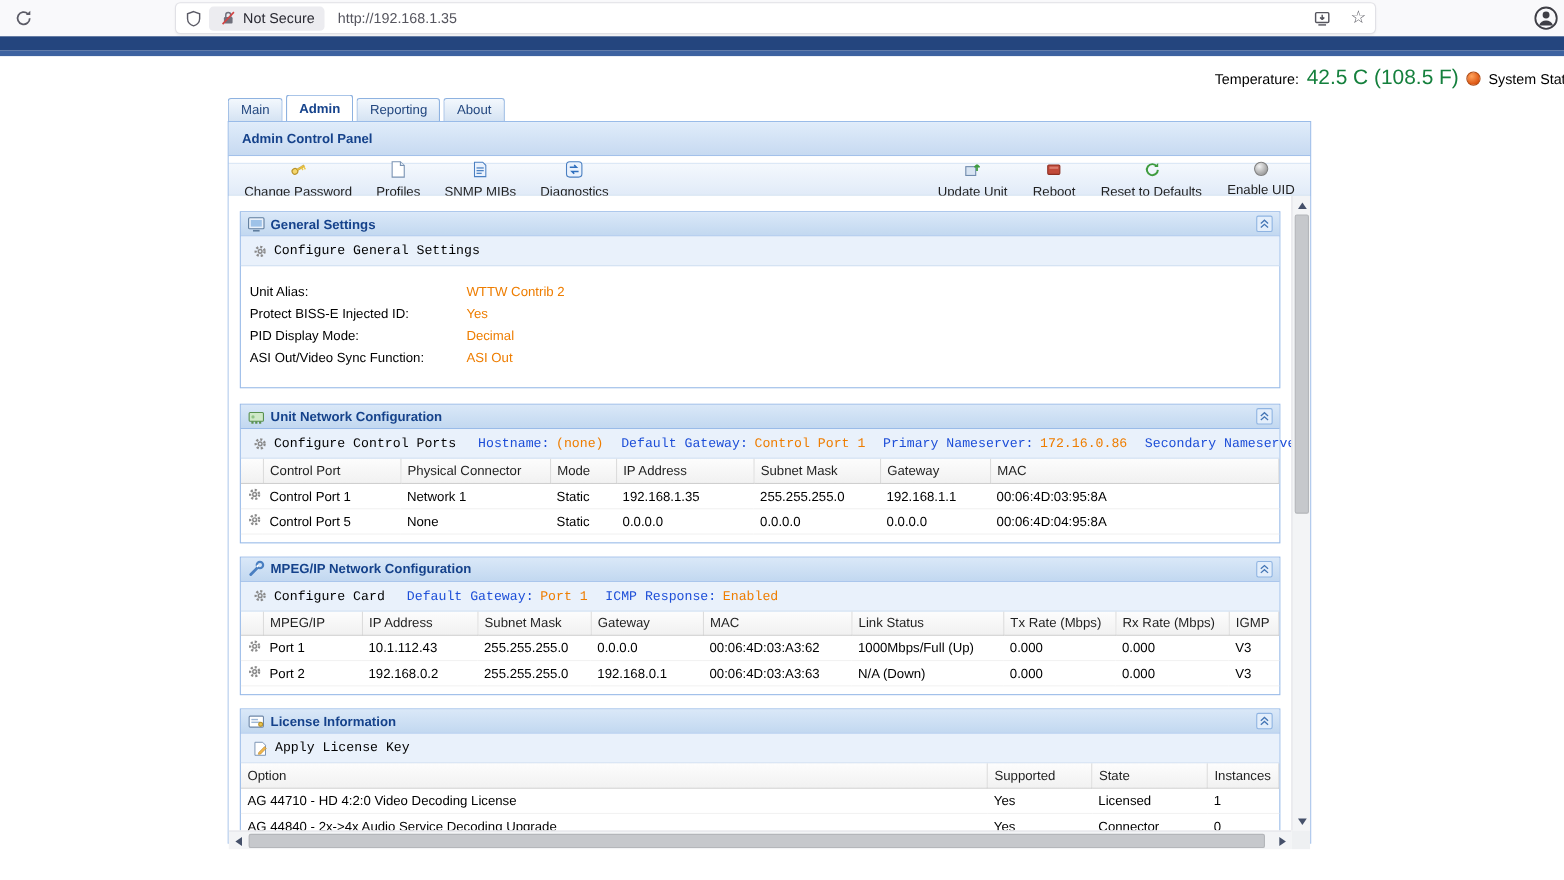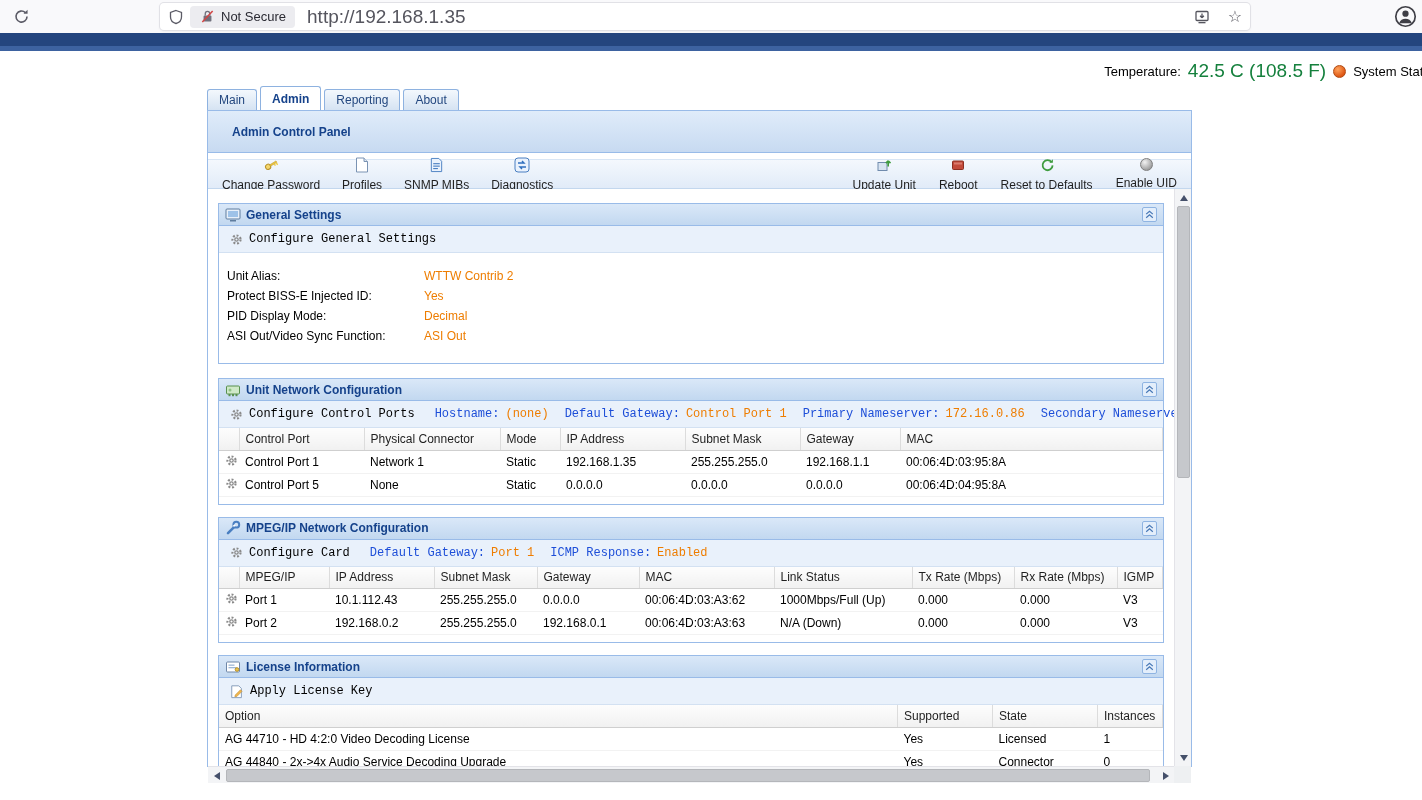--- a/index.html
+++ b/index.html
@@ -6,42 +6,42 @@
   html,body { width:1422px; height:800px; overflow:hidden; }
   body { background:#fff; font-family:"Liberation Sans",sans-serif; font-size:12px; color:#111; }
   .screen { position:relative; width:1422px; height:800px; overflow:hidden; background:#fff; }
 
   
   .browser-bar { position:absolute; left:0; top:0; width:1422px; height:33px; background:#f9f9fb; display:flex; align-items:center; }
   .reload-btn { margin-left:10px; width:22px; height:22px; display:flex; align-items:center; justify-content:center; cursor:pointer; }
   .url-bar { position:absolute; left:160px; top:3px; width:1090px; height:27px; background:#fff; border-radius:4px; box-shadow:0 0 0 1px #e1e1e6, 0 1px 3px rgba(0,0,0,0.08); display:flex; align-items:center; padding:0 8px; }
   .identity { display:flex; align-items:center; gap:6px; background:#ececf0; border-radius:4px; padding:3px 9px; margin-left:6px; cursor:pointer; }
   .identity-label { font-size:13px; color:#2a2a33; }
-  .url-text { margin-left:12px; font-size:19px; color:#55555e; }
+  .url-text { margin-left:12px; font-size:13px; color:#55555e; }
   .url-actions { margin-left:auto; display:flex; align-items:center; gap:18px; }
   .star { font-size:16px; color:#55555e; line-height:1; cursor:pointer; }
   .account-btn { position:absolute; right:5px; top:5px; width:23px; height:23px; cursor:pointer; }
   .navy-strip { position:absolute; left:0; top:33px; width:1422px; height:13px; background:#24457e; }
   .blue-strip2 { position:absolute; left:0; top:46px; width:1422px; height:5px; background:#3d62a0; }
 
   
   .status-line { position:absolute; top:62px; right:0; height:18px; display:flex; align-items:center; gap:7px; white-space:nowrap; }
   .temp-label { font-size:13px; color:#000; }
   .temp-value { font-size:19px; color:#15803d; }
   .led { width:13px; height:13px; border-radius:50%; background:radial-gradient(circle at 35% 30%, #ffa35c, #dd5512 72%); border:1px solid #b04a12; }
   .sysstat { font-size:13px; color:#000; margin-right:-15px; }
 
   
   .tabs { position:absolute; left:207px; top:86px; height:24px; display:flex; align-items:flex-end; gap:3px; }
   .tab { height:21px; padding:3px 11px; background:linear-gradient(#f3f8fd,#d5e3f3); border:1px solid #8eb2e0; border-bottom:none; border-radius:3px 3px 0 0; font-size:12px; color:#23477f; cursor:pointer; white-space:nowrap; }
   .tab.active { height:24px; padding-top:5px; background:#ffffff; font-weight:bold; color:#15428b; }
 
   
   .admin-panel { position:absolute; left:207px; top:110px; width:985px; height:657px; border:1px solid #99bbe8; background:#fff; }
-  .panel-header { height:42px; background:linear-gradient(#e0ecfa,#c7daf1); border-bottom:1px solid #99bbe8; display:flex; align-items:center; padding-left:24px; }
+  .panel-header { height:31px; background:linear-gradient(#e0ecfa,#c7daf1); border-bottom:1px solid #99bbe8; display:flex; align-items:center; padding-left:12px; }
   .panel-title { font-weight:bold; font-size:12px; color:#15428b; }
   .spacer6 { height:6px; background:#fff; }
   .panel-toolbar { height:30px; background:linear-gradient(#f4f8fd,#e1ebf8); border-top:1px solid #d9e6f5; border-bottom:1px solid #c3d7ee; display:flex; align-items:center; padding:0 8px; gap:10px; }
   .tb-btn { display:flex; align-items:center; gap:5px; padding:3px 6px; border-radius:3px; font-size:12px; color:#1f1f1f; cursor:pointer; white-space:nowrap;flex-direction:column; }
   .tb-right { margin-left:auto; display:flex; align-items:center; gap:11px; }
 
   .panel-body { position:relative; height:594px; background:#fff; }
   .body-content { position:absolute; left:0; top:0; right:17px; bottom:17px; overflow:hidden; background:#fff; }
 
   

